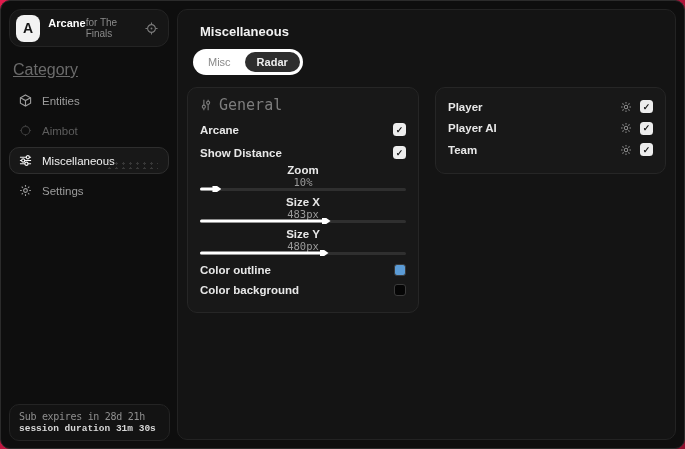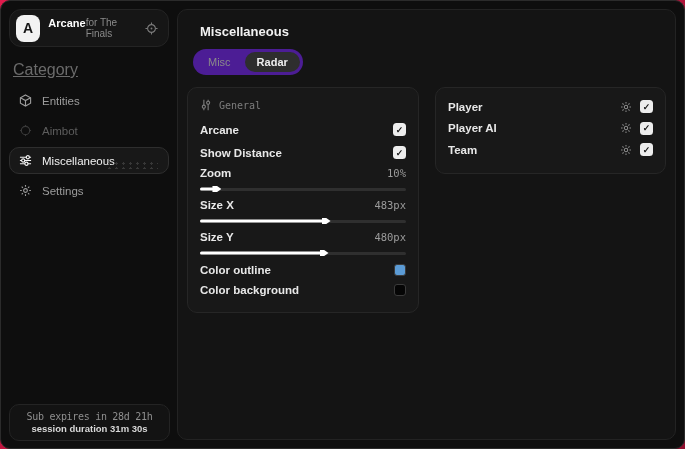--- a/index.html
+++ b/index.html
@@ -43,54 +43,54 @@
   }
   .nav-item.active::after {
     content:""; position:absolute; right:10px; bottom:4px; width:52px; height:8px;
     background-image:radial-gradient(circle, #383838 1px, transparent 1.2px);
     background-size:7px 5px;
   }
   .nav-item svg { flex:0 0 auto; }
   .sub-card {
     position:absolute; left:8px; right:7px; bottom:7px; height:37px;
     background:#131313; border:1px solid #242424; border-radius:10px;
-    padding:4px 9px; display:flex; flex-direction:column; justify-content:center; gap:1px;text-align:center;
+    padding:4px 9px; display:flex; flex-direction:column; justify-content:center; gap:1px;
   }
   .sub-line1 { font-family:"DejaVu Sans Mono", monospace; font-size:10px; color:#8f8f8f; letter-spacing:-0.3px; }
-  .sub-line2 { font-size:9.5px; font-weight:bold; color:#d8d8d8; }
+  .sub-line2 { font-size:9.5px; font-weight:bold; color:#d8d8d8;font-family:Liberation Mono, monospace; }
   
   .main {
     position:absolute; left:176px; top:8px; right:8px; bottom:8px;
     background:#141414; border:1px solid #232323; border-radius:10px;
     padding:12px 9px;
   }
   .page-title { font-size:13px; font-weight:bold; color:#f2f2f2; margin:2px 0 10px 13px; }
   .tabs {
     display:inline-flex; align-items:center; gap:2px; margin-left:6px;
-    background:#4c1d95; border-radius:14px; padding:3px;
+    background:#ffffff; border-radius:14px; padding:3px;
   }
   .tab {
     font-size:11px; color:#8a8a8a; padding:4px 12px; border-radius:11px; cursor:default;
   }
   .tab.active { background:#2e2e2e; color:#efefef; font-weight:bold; }
   .cards { display:flex; align-items:flex-start; gap:16px; margin-top:12px; }
   .card {
     background:#181818; border:1px solid #262626; border-radius:10px;
     padding:8px 12px 12px 12px;
   }
   .card-general { width:236px; }
   .card-entities { width:235px; }
   .card-header {
     display:flex; align-items:center; gap:7px; height:18px; margin-bottom:4px;
-    color:#7d7d7d; font-family:"DejaVu Sans Mono", monospace; font-size:10px;
+    color:#7d7d7d; font-family:"DejaVu Sans Mono", monospace; font-size:15px;
   }
   .row { display:flex; align-items:center; justify-content:space-between; height:23px; }
   .row-label { font-size:11.5px; font-weight:bold; color:#e8e8e8; }
   .row-value { font-family:"DejaVu Sans Mono", monospace; font-size:10.5px; color:#9b9b9b; }
-  .slider-row { height:18px; }
+  .slider-row { height:18px;flex-direction:column; }
   .checkbox {
     width:13px; height:13px; background:#ededed; border-radius:3.5px;
     display:flex; align-items:center; justify-content:center;
     font-size:9px; font-weight:bold; color:#111; cursor:default;
   }
   .slider { position:relative; height:14px; display:flex; align-items:center; cursor:default; }
   .slider-track { width:100%; height:3px; background:#2f2f2f; border-radius:2px; }
   .slider-fill {
     position:absolute; left:0; top:50%; transform:translateY(-50%);
     height:3px; background:#ffffff; border-radius:2px;

